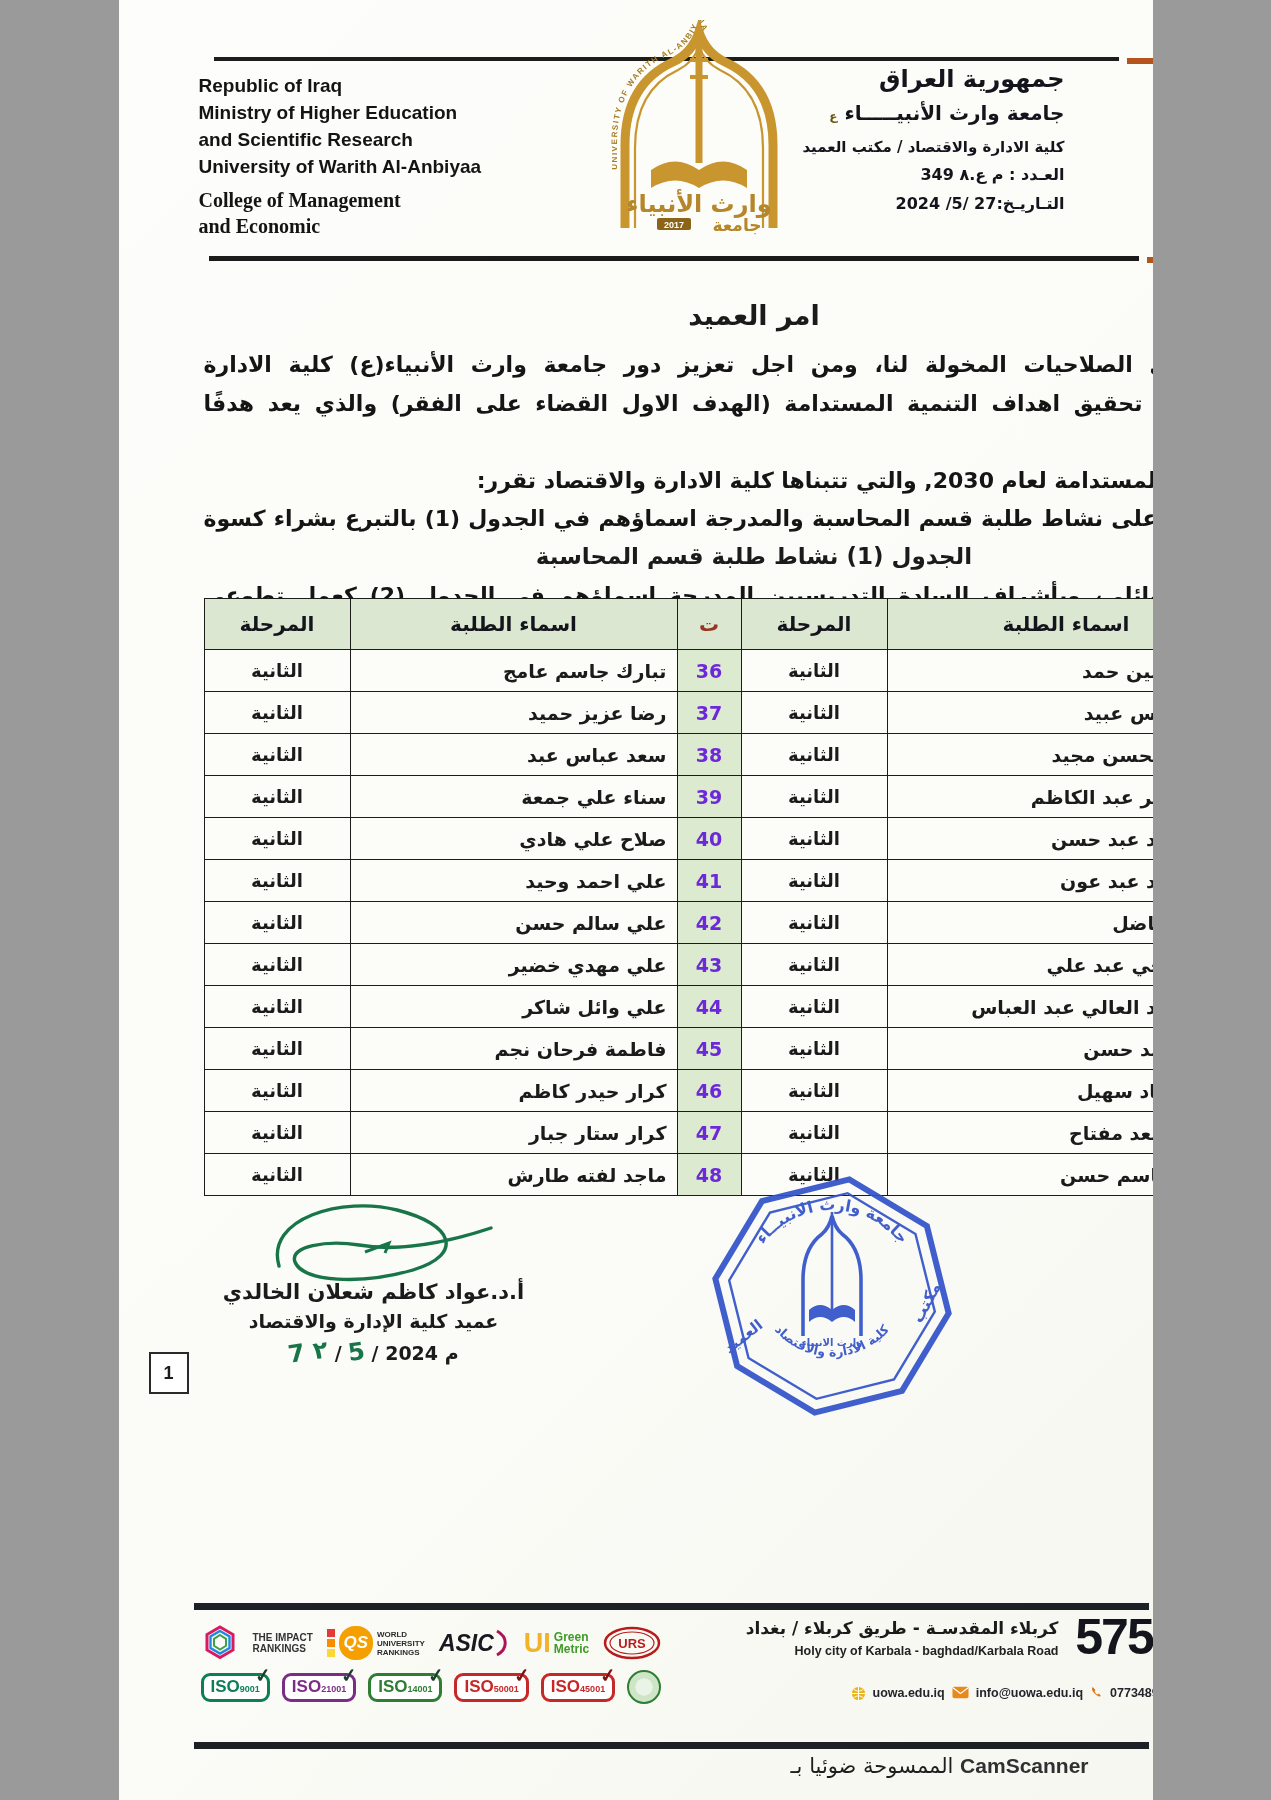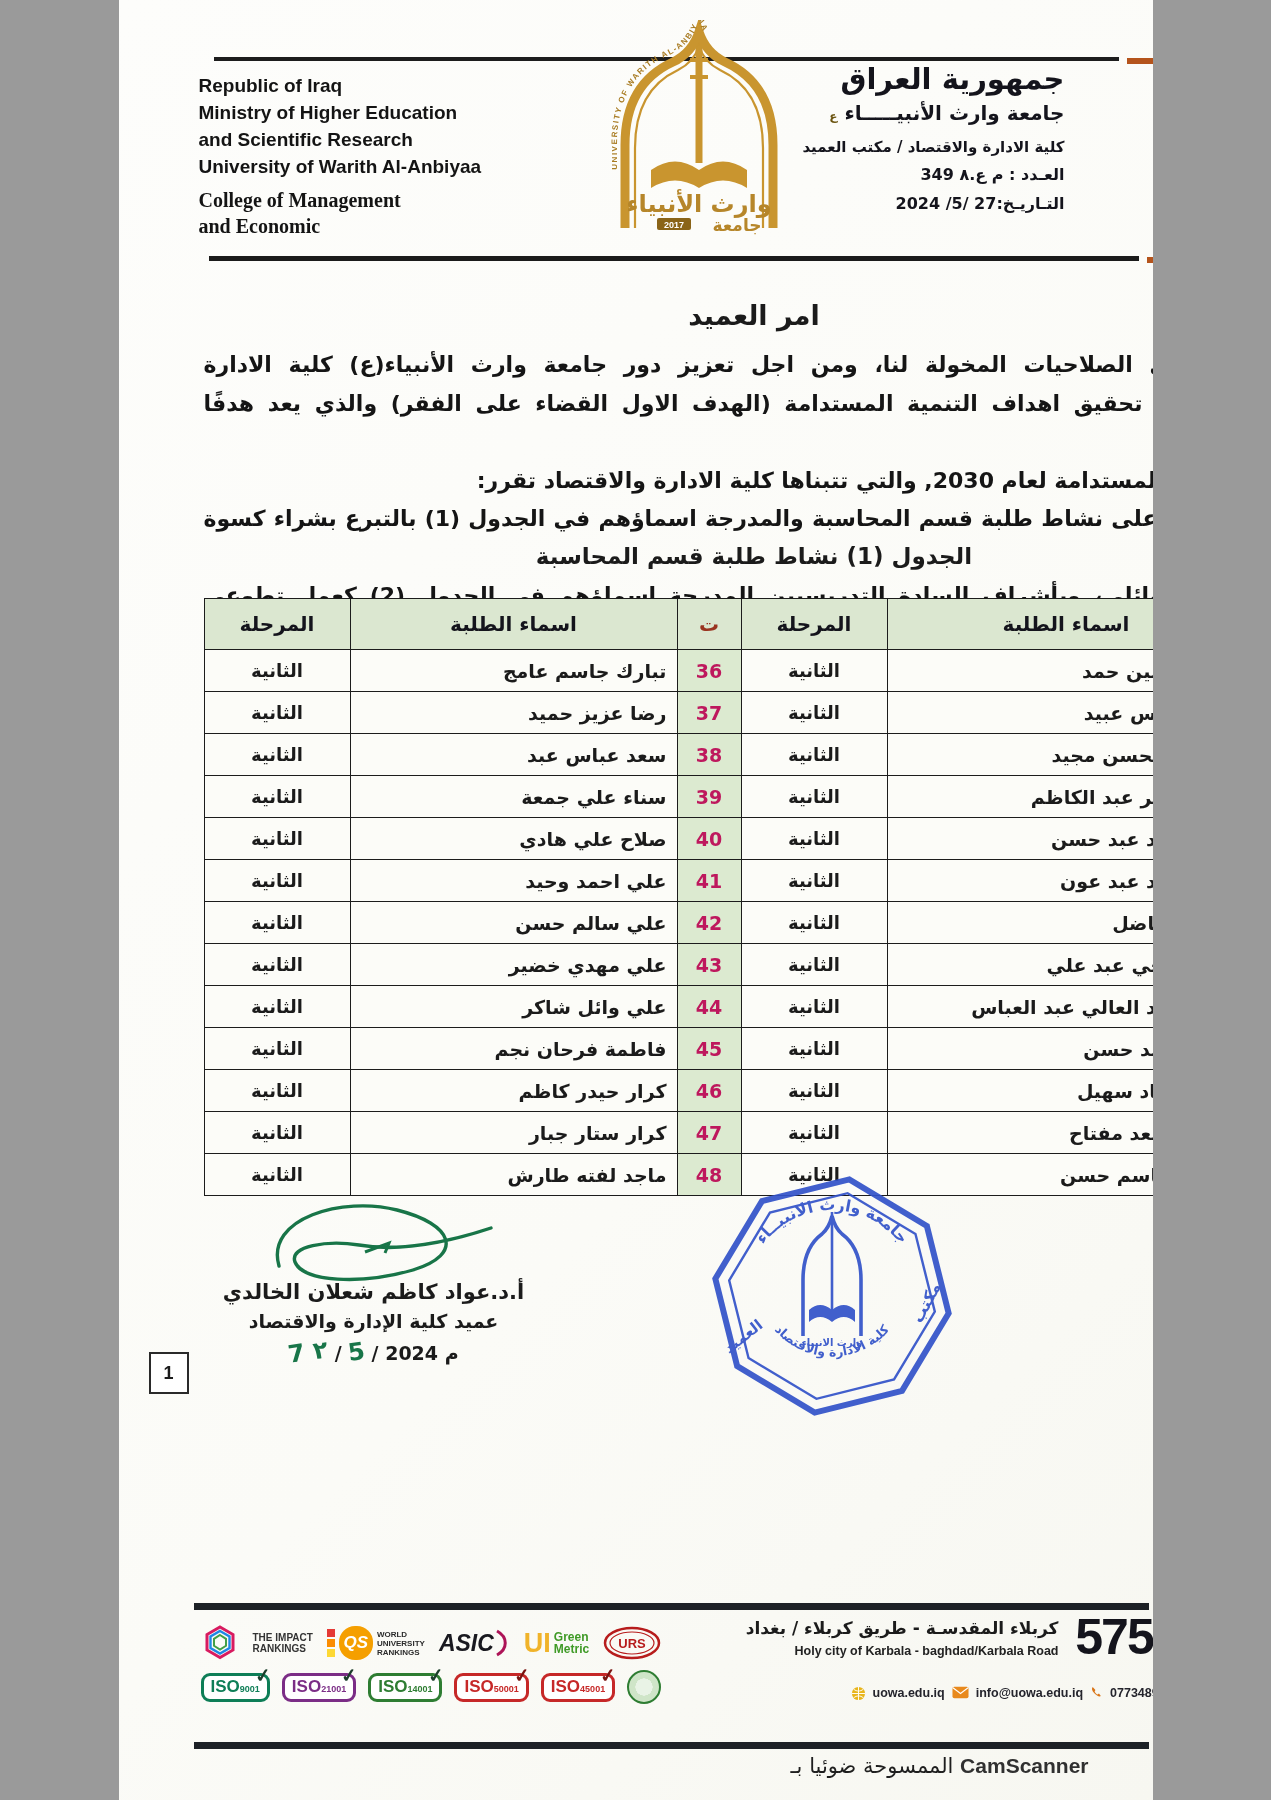--- a/index.html
+++ b/index.html
@@ -16,42 +16,42 @@
   .rule-top-corner{left:1095px;top:40px;width:100px;height:10px;background:#161616;transform:rotate(-2deg);}
   .edge-shadow{left:1263px;top:28px;width:8px;height:205px;background:#5a5a58;opacity:.7;}
   .rule-div-black{left:90px;top:256px;width:930px;height:5px;background:#1b1b1b;}
   .rule-div-orange{left:1028px;top:257px;width:78px;height:6px;background:#b5541c;}
   .rule-div-gray{left:1112px;top:258px;width:45px;height:3px;background:#c9c3ba;}
   
   .hdr-en{left:80px;top:72px;width:330px;font-family:"Liberation Sans",sans-serif;font-weight:bold;font-size:19px;line-height:27px;color:#141414;}
   .hdr-en .serif{font-family:"Liberation Serif",serif;font-size:20px;line-height:26px;}
   .hdr-en .gap{margin-top:7px;}
   .hdr-ar{right:88px;top:62px;width:380px;direction:rtl;text-align:right;font-weight:bold;color:#14141c;}
-  .hdr-ar .l1{font-size:29px;line-height:34px;}
+  .hdr-ar .l1{font-size:24px;line-height:34px;}
   .hdr-ar .l2{font-size:20px;line-height:33px;}
   .hdr-ar .l3{font-size:20px;line-height:34px;}
   .hdr-ar .sym{font-size:12px;color:#6b5410;}
   .hdr-ar .l4{font-size:15px;line-height:28px;letter-spacing:.5px;}
   .hdr-ar .l5{font-size:16px;line-height:28px;}
   .hdr-ar .l6{font-size:16px;line-height:30px;}
   
   .order-title{left:0;top:300px;width:1271px;text-align:center;font-size:27px;font-weight:bold;}
   .order-body{left:85px;top:346px;width:1105px;direction:rtl;font-size:22px;font-weight:bold;line-height:38.5px;color:#151515;}
   .order-body .jl{text-align:justify;text-align-last:justify;}
   .order-body .rl{text-align:right;}
   .order-body .cl{text-align:center;}
   .order-body .ind{padding-right:30px;}
   .tbl-title{left:0;top:543px;width:1271px;text-align:center;font-size:23px;font-weight:bold;}
   
   table.roster{position:absolute;left:85px;top:598px;width:1105px;border-collapse:collapse;direction:rtl;table-layout:fixed;}
   table.roster th,table.roster td{border:1.7px solid #1c1c1c;font-weight:bold;overflow:hidden;}
   table.roster th{height:48px;background:#dbe7d0;font-size:20px;color:#14141c;}
   table.roster th.th-no{color:#9a3420;}
   table.roster td{height:39px;background:#fcfcf8;font-size:19px;}
-  table.roster td.td-no{background:#dcead0;color:#be185d;text-align:center;font-size:19px;}
+  table.roster td.td-no{background:#dcead0;color:#6d28d9;text-align:center;font-size:19px;}
   table.roster td.td-name{text-align:right;padding-right:10px;}
   table.roster td.td-stage{text-align:center;font-size:18px;}
   col.c-no{width:64px;} col.c-nameR{width:358px;} col.c-stageR{width:146px;}
   col.c-no2{width:64px;} col.c-nameL{width:327px;} col.c-stageL{width:146px;}
   
   .sig-svg{left:128px;top:1190px;}
   .sig-name{left:90px;top:1280px;width:330px;text-align:center;font-size:21px;font-weight:bold;}
   .sig-title{left:90px;top:1310px;width:330px;text-align:center;font-size:19px;font-weight:bold;}
   .sig-date{left:90px;top:1338px;width:330px;text-align:center;font-size:19px;font-weight:bold;direction:ltr;}
   .hand{color:#187548;font-size:24px;display:inline-block;transform:rotate(-8deg);font-weight:bold;}

